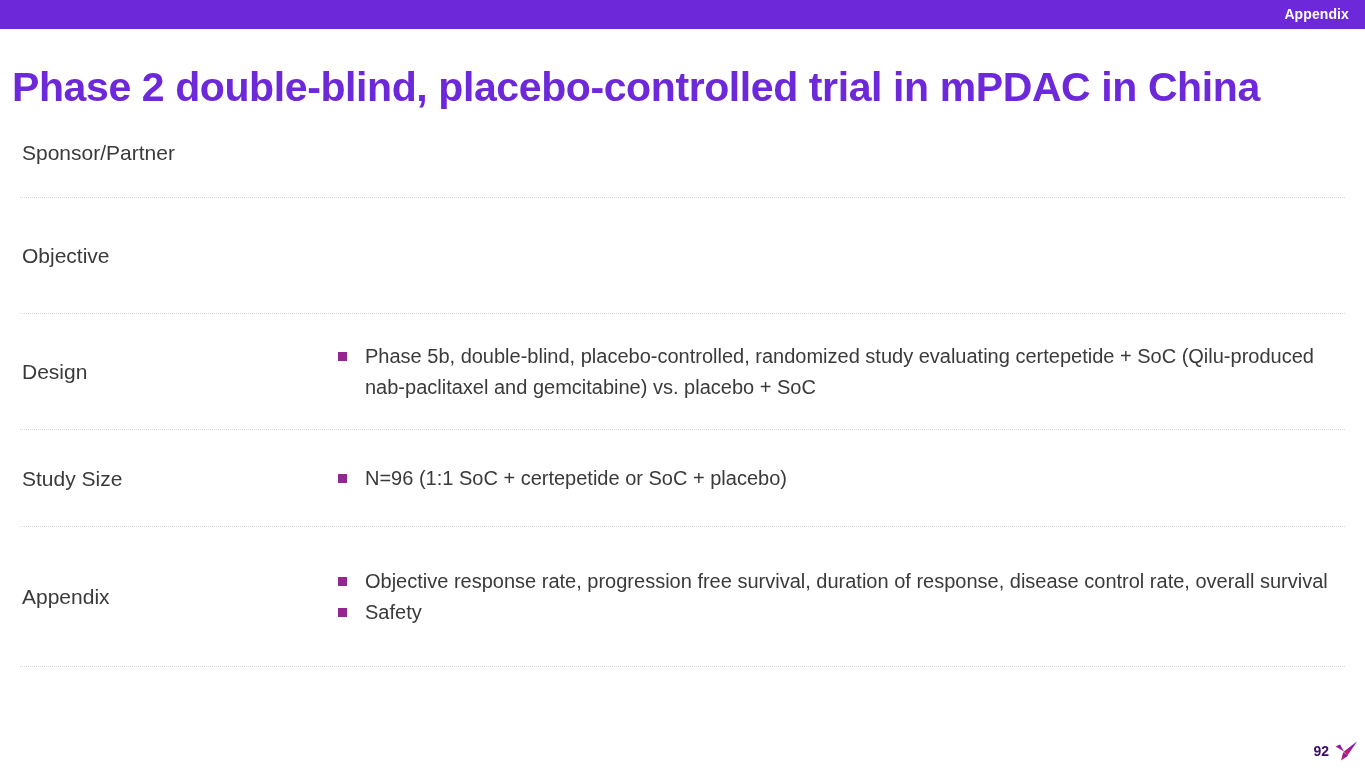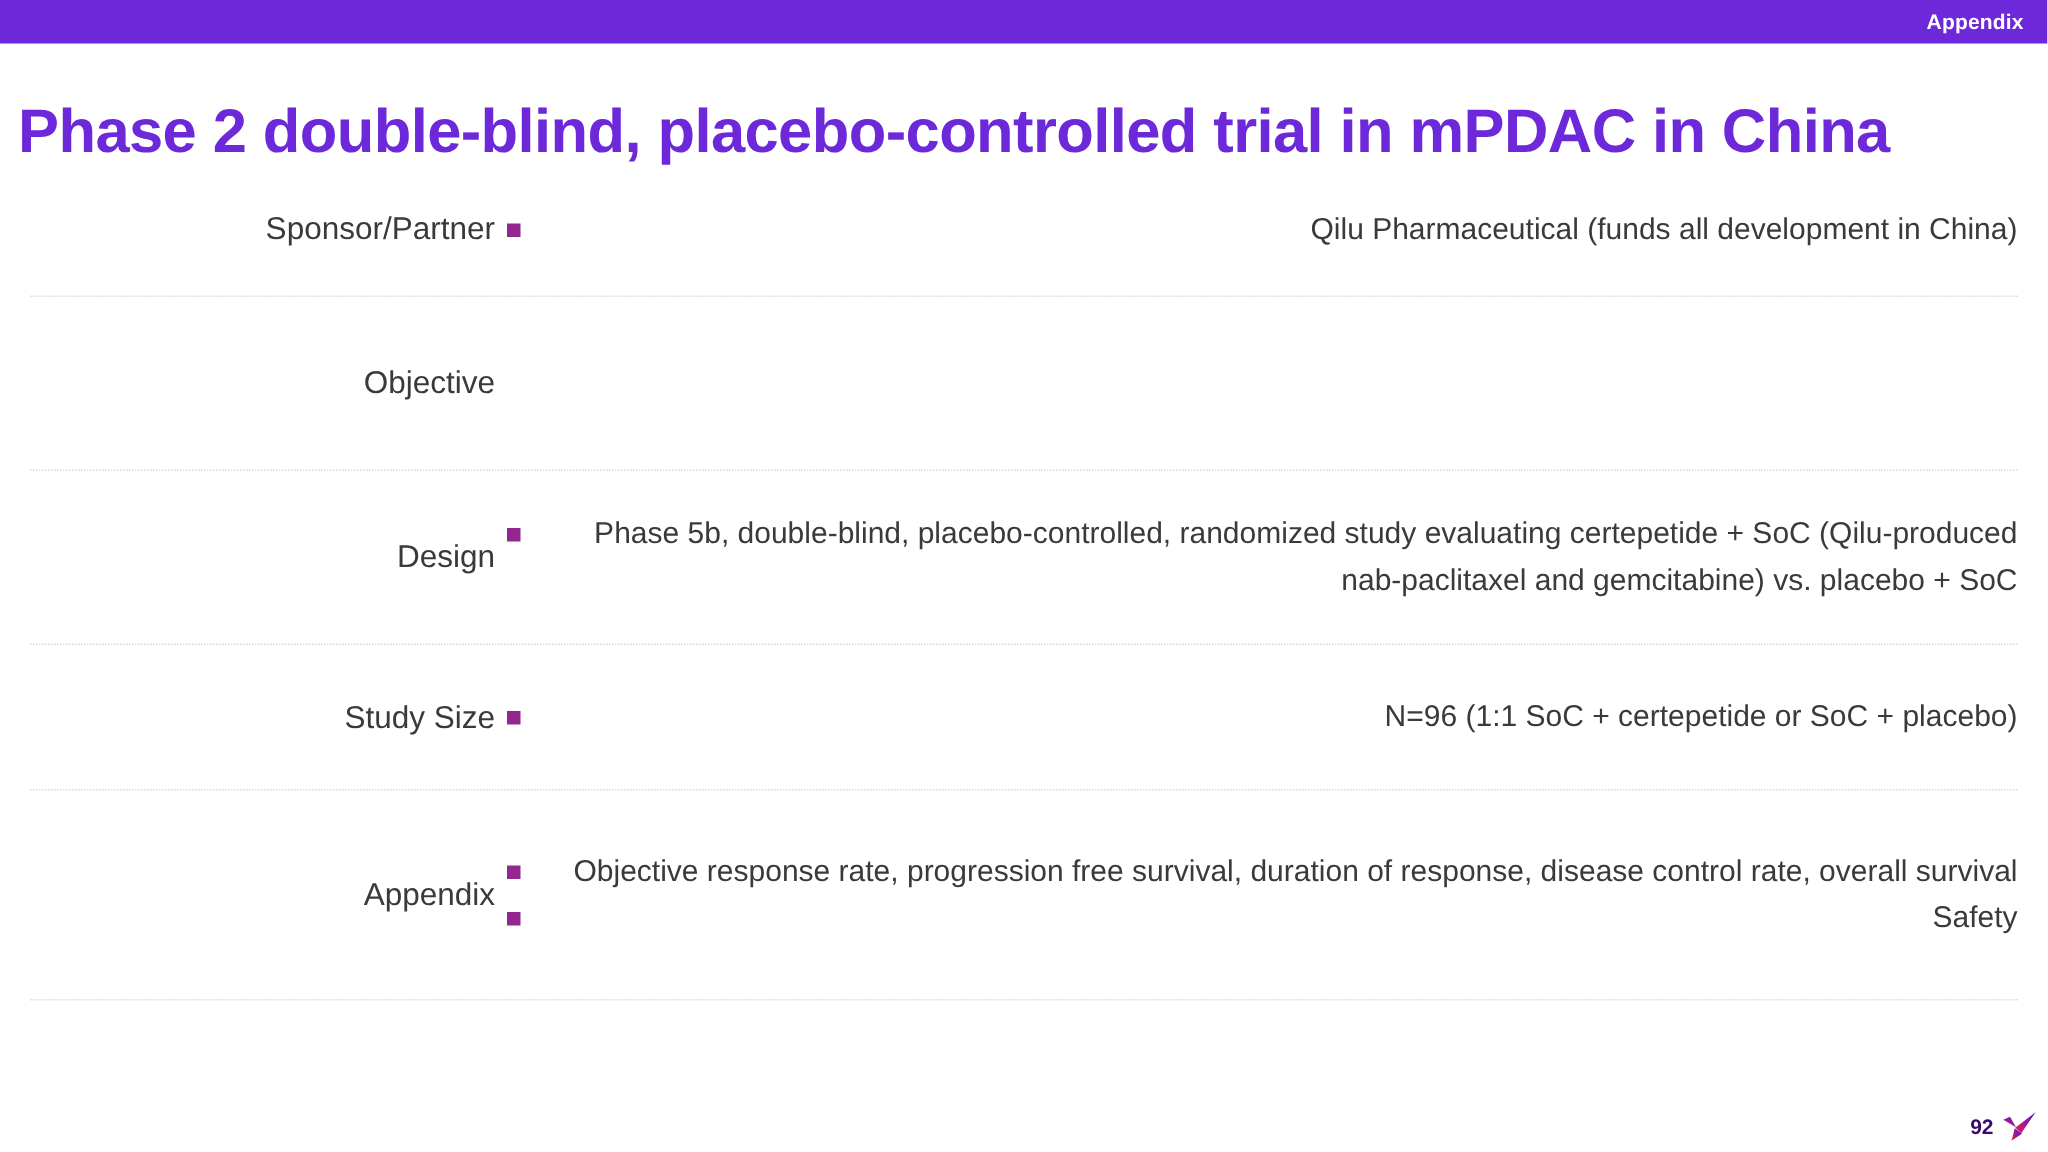--- a/index.html
+++ b/index.html
@@ -48,21 +48,20 @@
     line-height: 48px;
     white-space: nowrap;
   }
 
   
   .rows {
     position: absolute;
     left: 0;
     top: 108px;
     width: 1365px;
-    text-align: right;
   }
   .row {
     position: relative;
     display: flex;
     align-items: center;
     box-sizing: border-box;
     padding-left: 22px;
     padding-right: 20px;
   }
   .row .label {
@@ -141,26 +140,20 @@
 <div class="topbar">
   <div class="topbar-label">Appendix</div>
 </div>
 
 <h1 class="slide-title">Phase 2 double-blind, placebo-controlled trial in mPDAC in China</h1>
 
 <div class="rows">
 
   <div class="row row-sponsor">
     <div class="label">Sponsor/Partner</div>
-    <div class="content">
-      <div class="bullet-line">
-        <span class="bullet-mark"></span>
-        <span class="bullet-text">Qilu Pharmaceutical (funds all development in China)</span>
-      </div>
-    </div>
     <div class="divider"></div>
   </div>
 
   <div class="row row-objective">
     <div class="label">Objective</div>
     <div class="divider"></div>
   </div>
 
   <div class="row row-design">
     <div class="label">Design</div>

